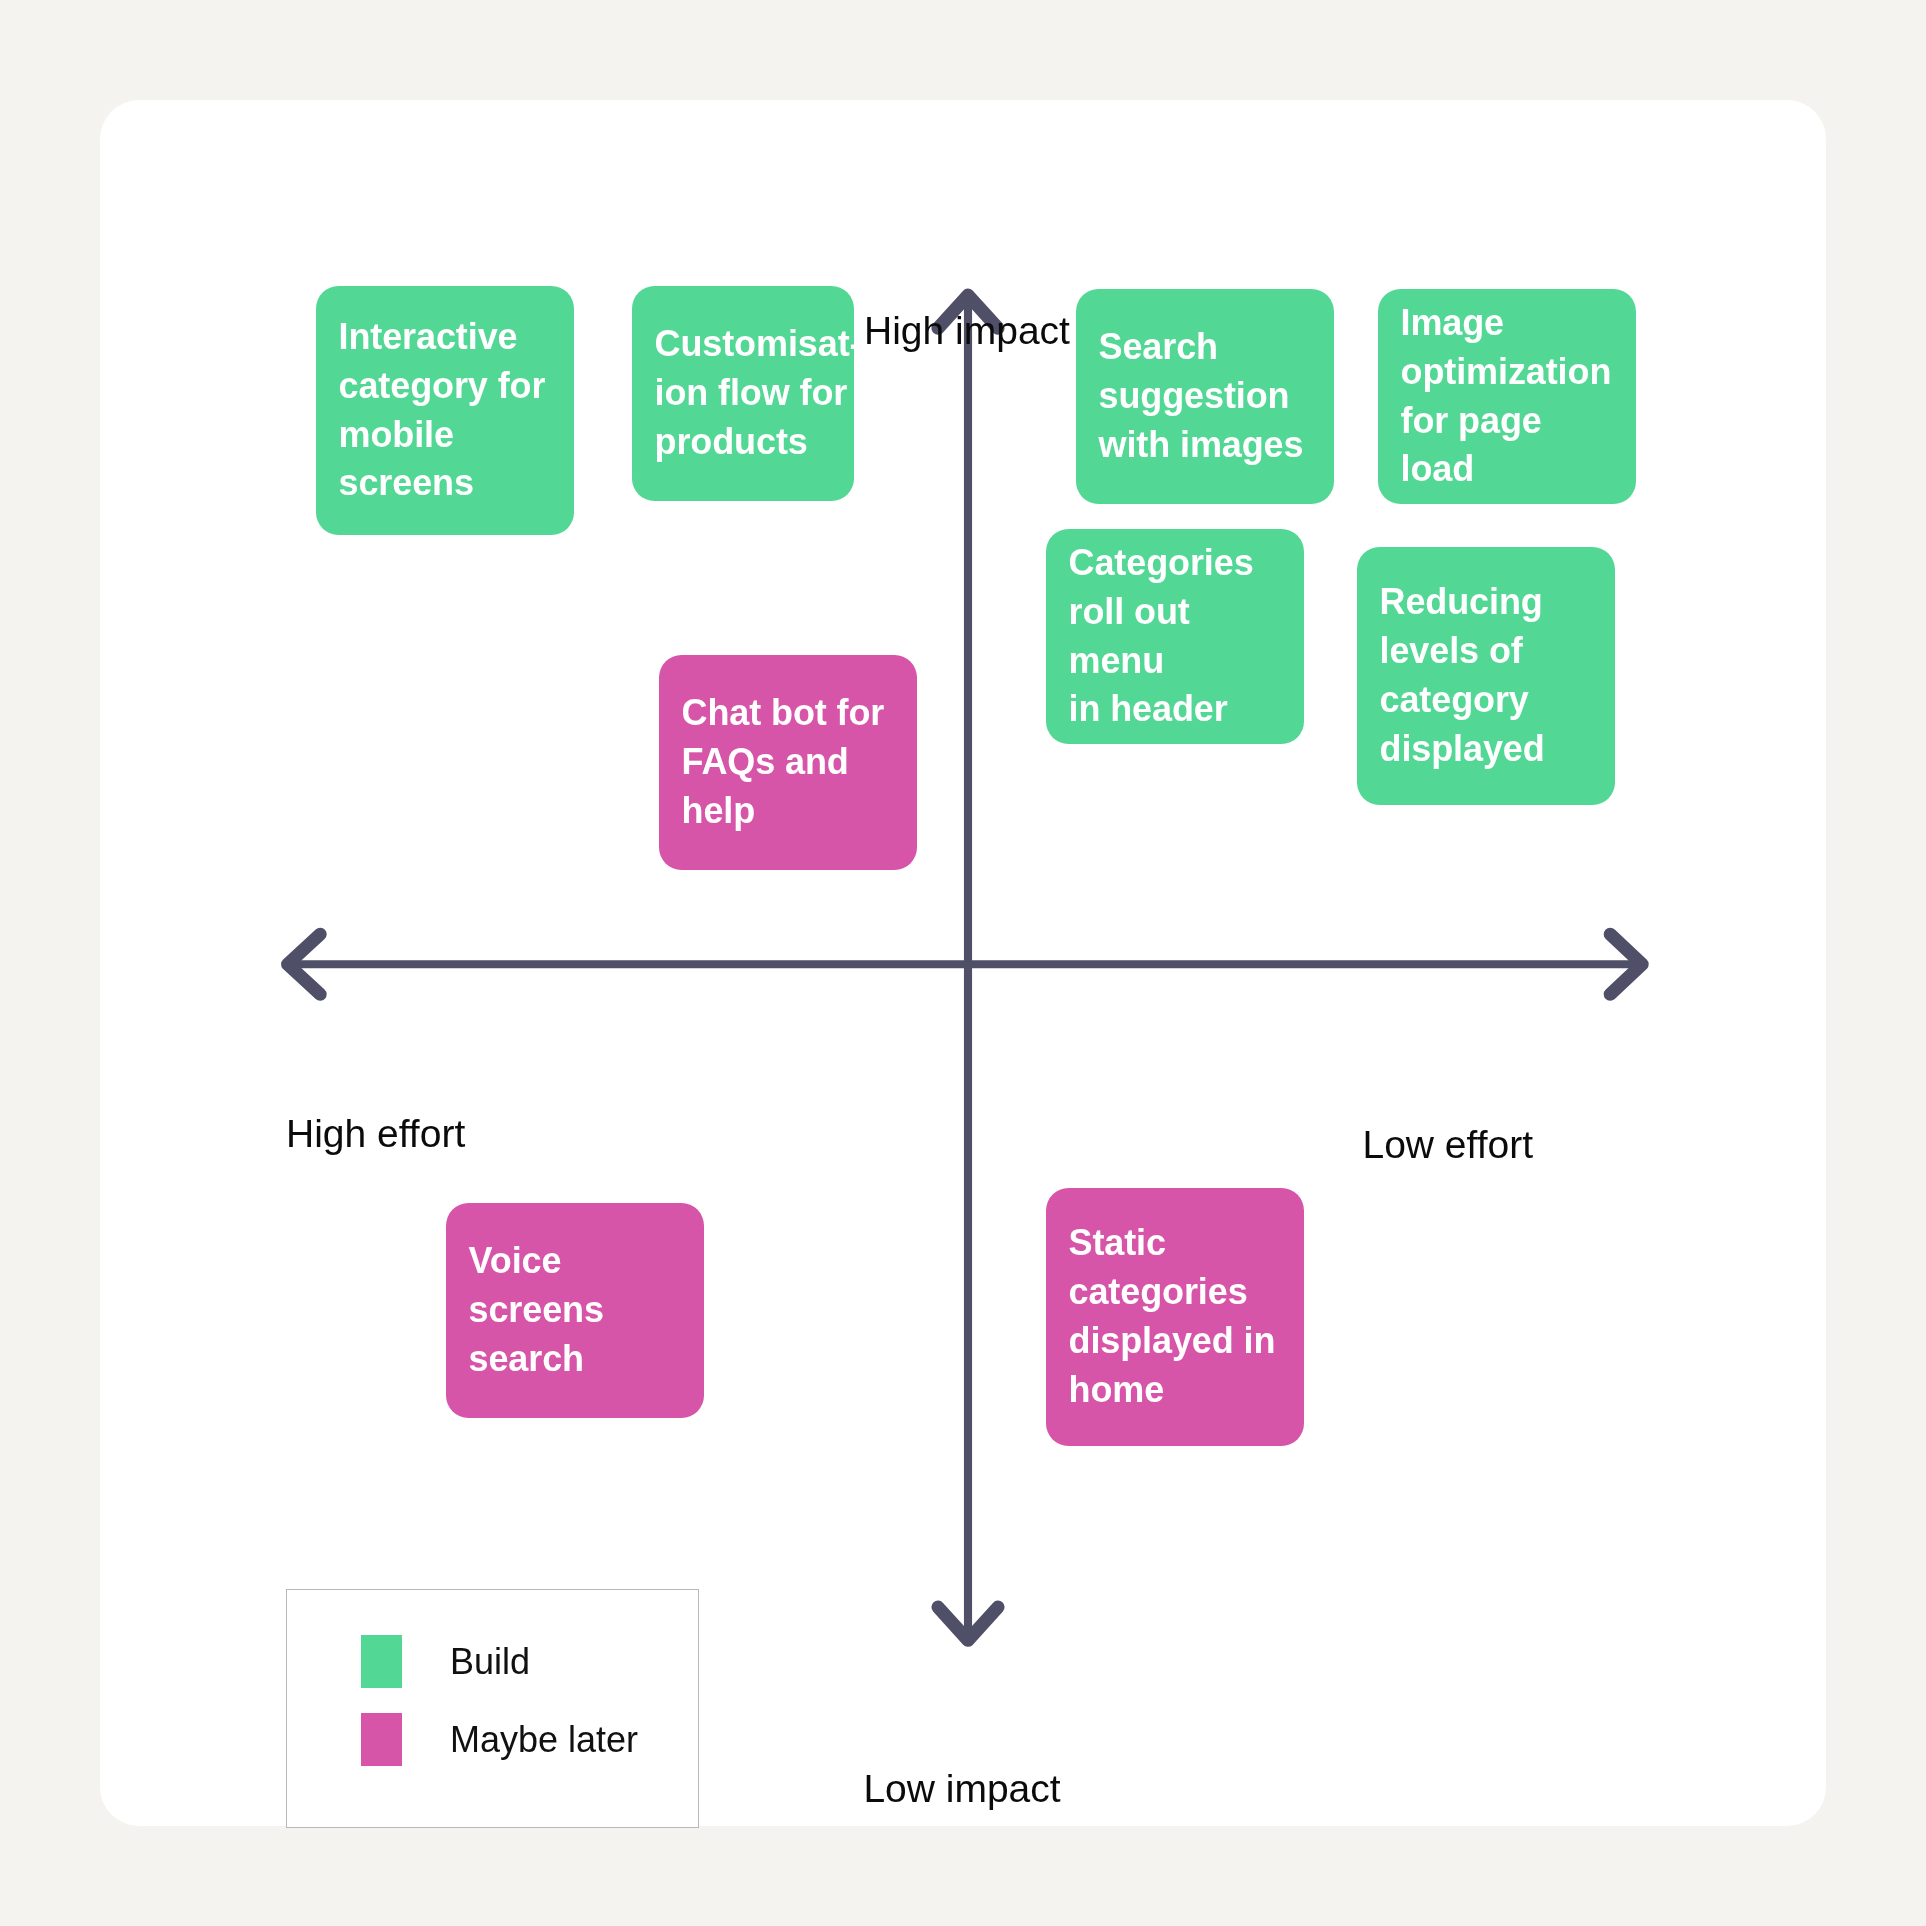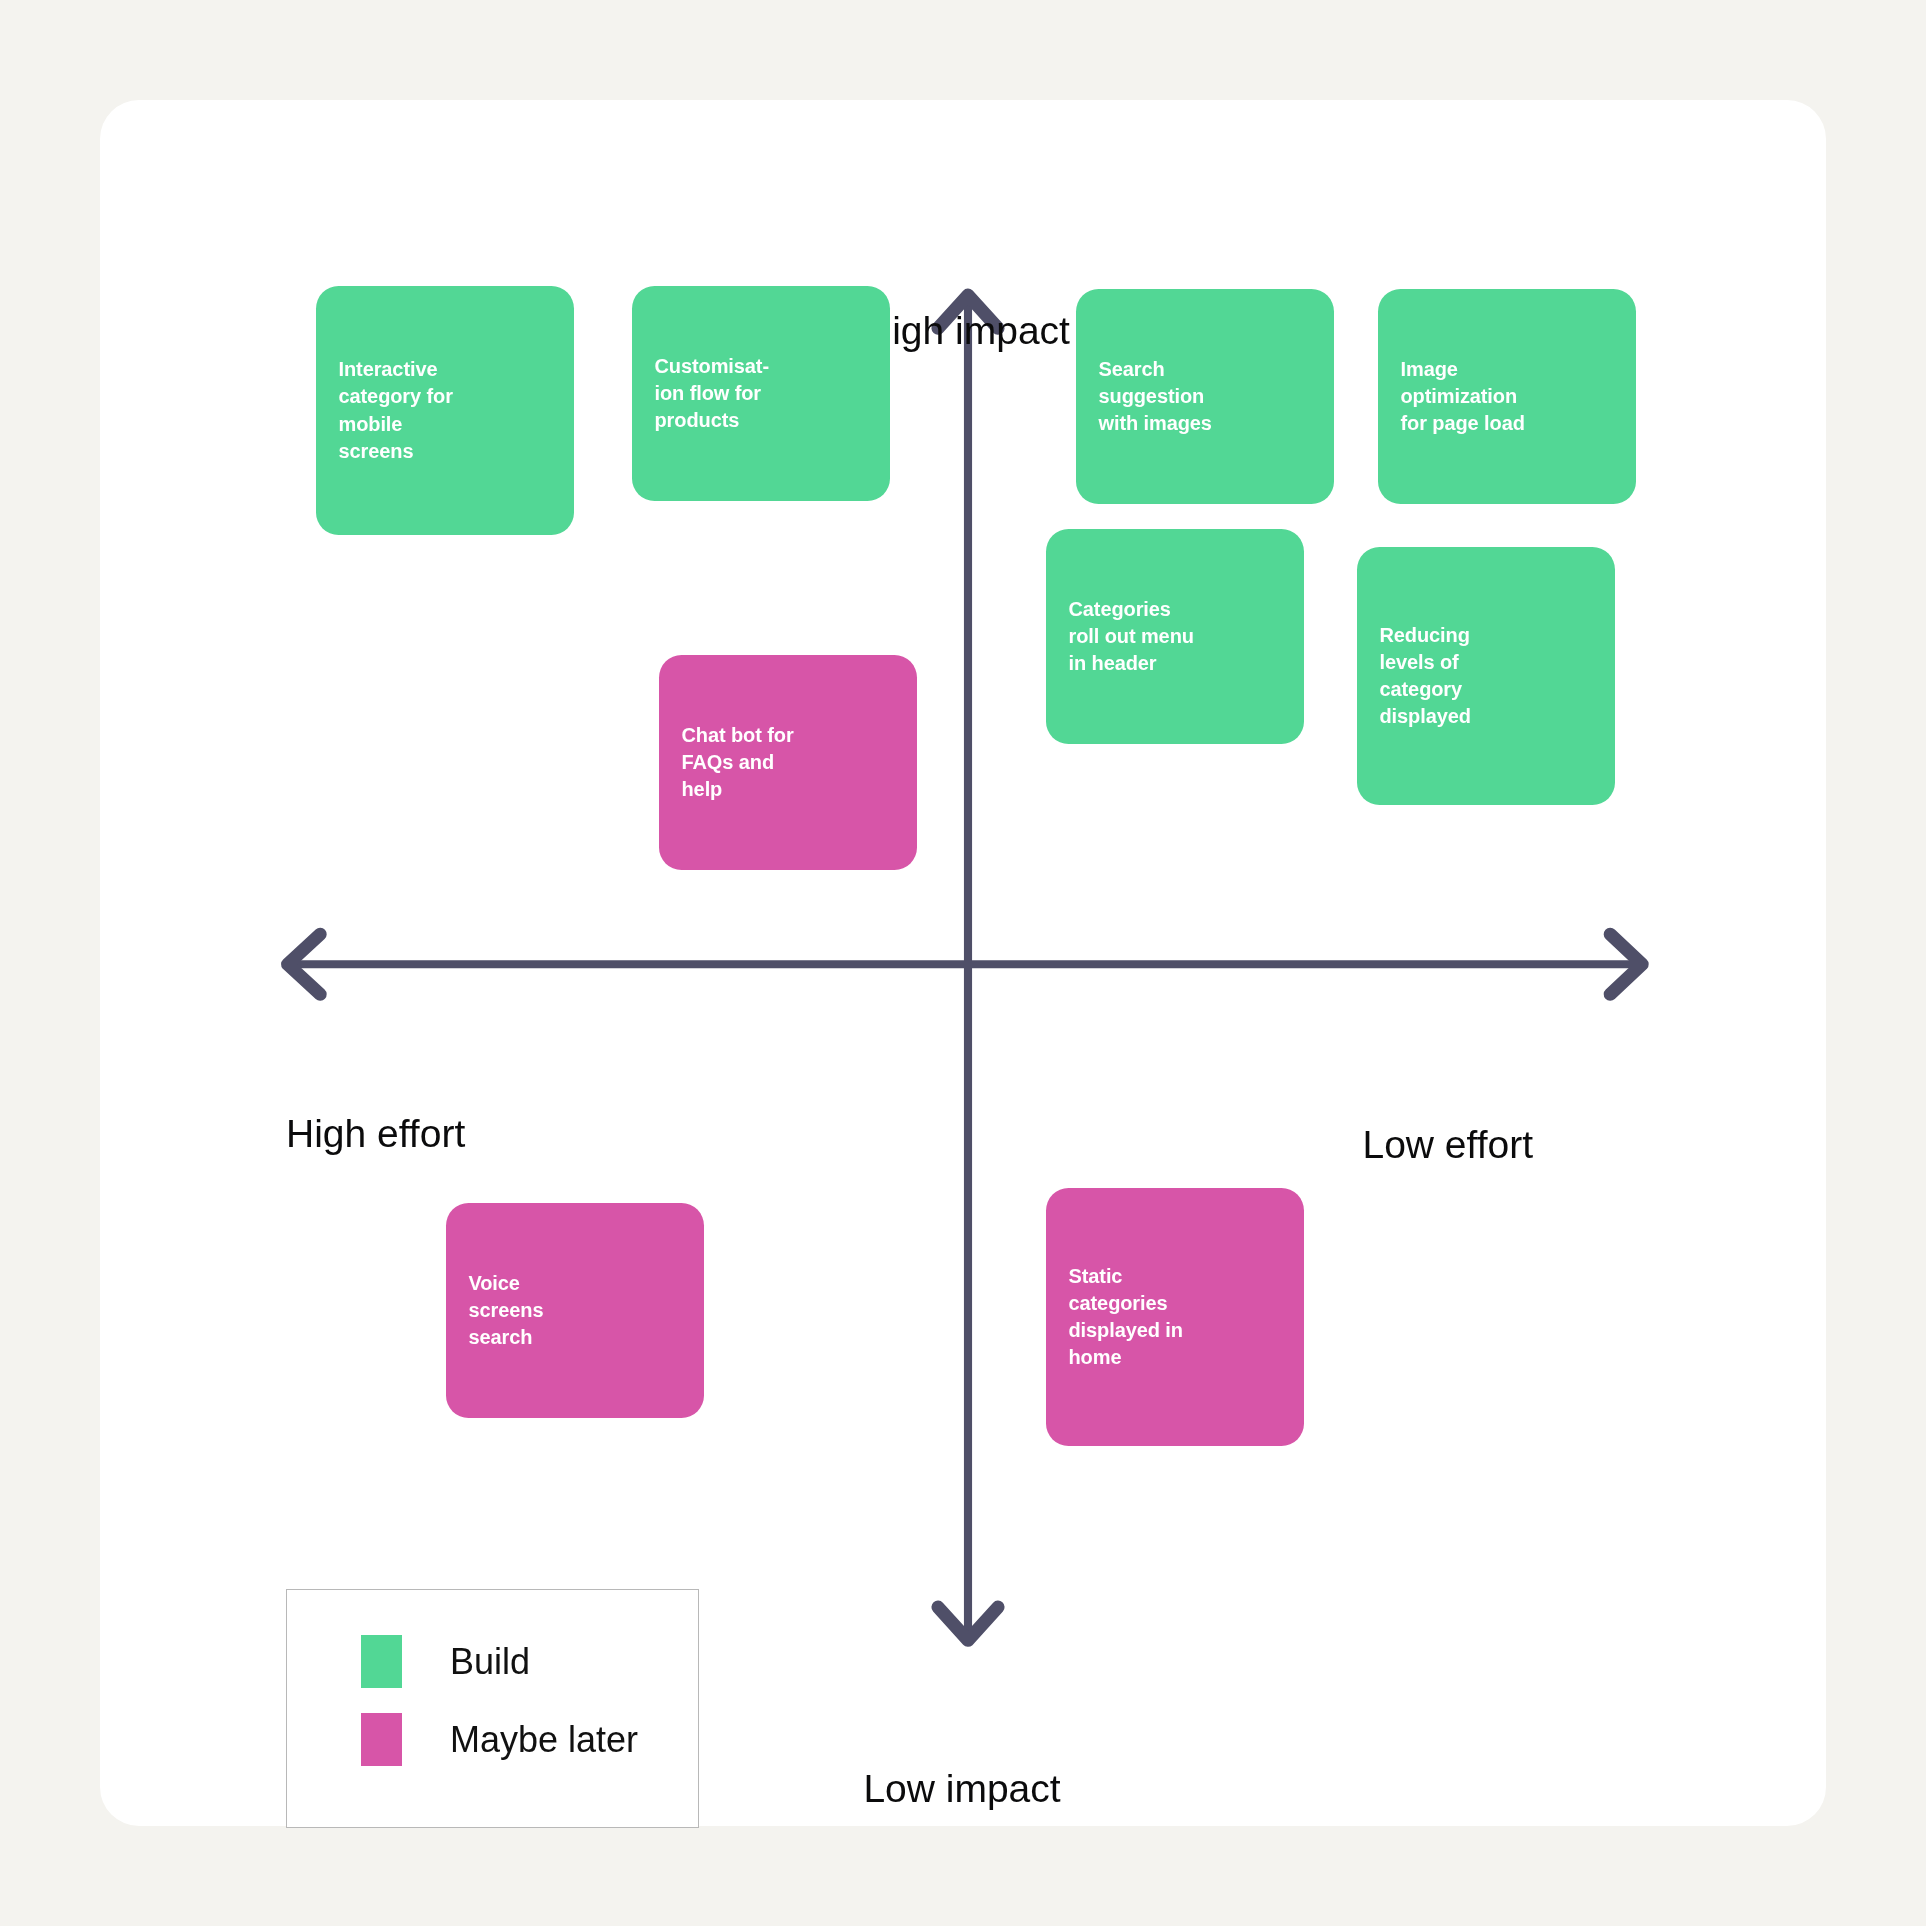--- a/index.html
+++ b/index.html
@@ -49,21 +49,21 @@
 
   
   .card {
     position: absolute;
     border-radius: 22.5px;
     box-sizing: border-box;
     display: flex;
     align-items: center;
     color: #FFFFFF;
     font-weight: 700;
-    font-size: 20px;
+    font-size: 36px;
     line-height: 1.36;
     padding: 0 22.5px;
     letter-spacing: -0.1px;
   }
   .card.green { background: #52D795; }
   .card.pink  { background: #D755A8; }
   .card span { display: block; }
 
   
   #legend {
@@ -121,21 +121,21 @@
 
     <div class="card green" style="left:216px; top:186px; width:258px; height:249px;">
       <div>
         <span>Interactive</span>
         <span>category for</span>
         <span>mobile</span>
         <span>screens</span>
       </div>
     </div>
 
-    <div class="card green" style="left:532px; top:186px; width:258px; height:215px;">
+    <div class="card green" style="left:532px; top:186px; width:222px; height:215px;">
       <div>
         <span>Customisat-</span>
         <span>ion flow for</span>
         <span>products</span>
       </div>
     </div>
 
     <div class="card green" style="left:976px; top:189px; width:258px; height:215px;">
       <div>
         <span>Search</span>

